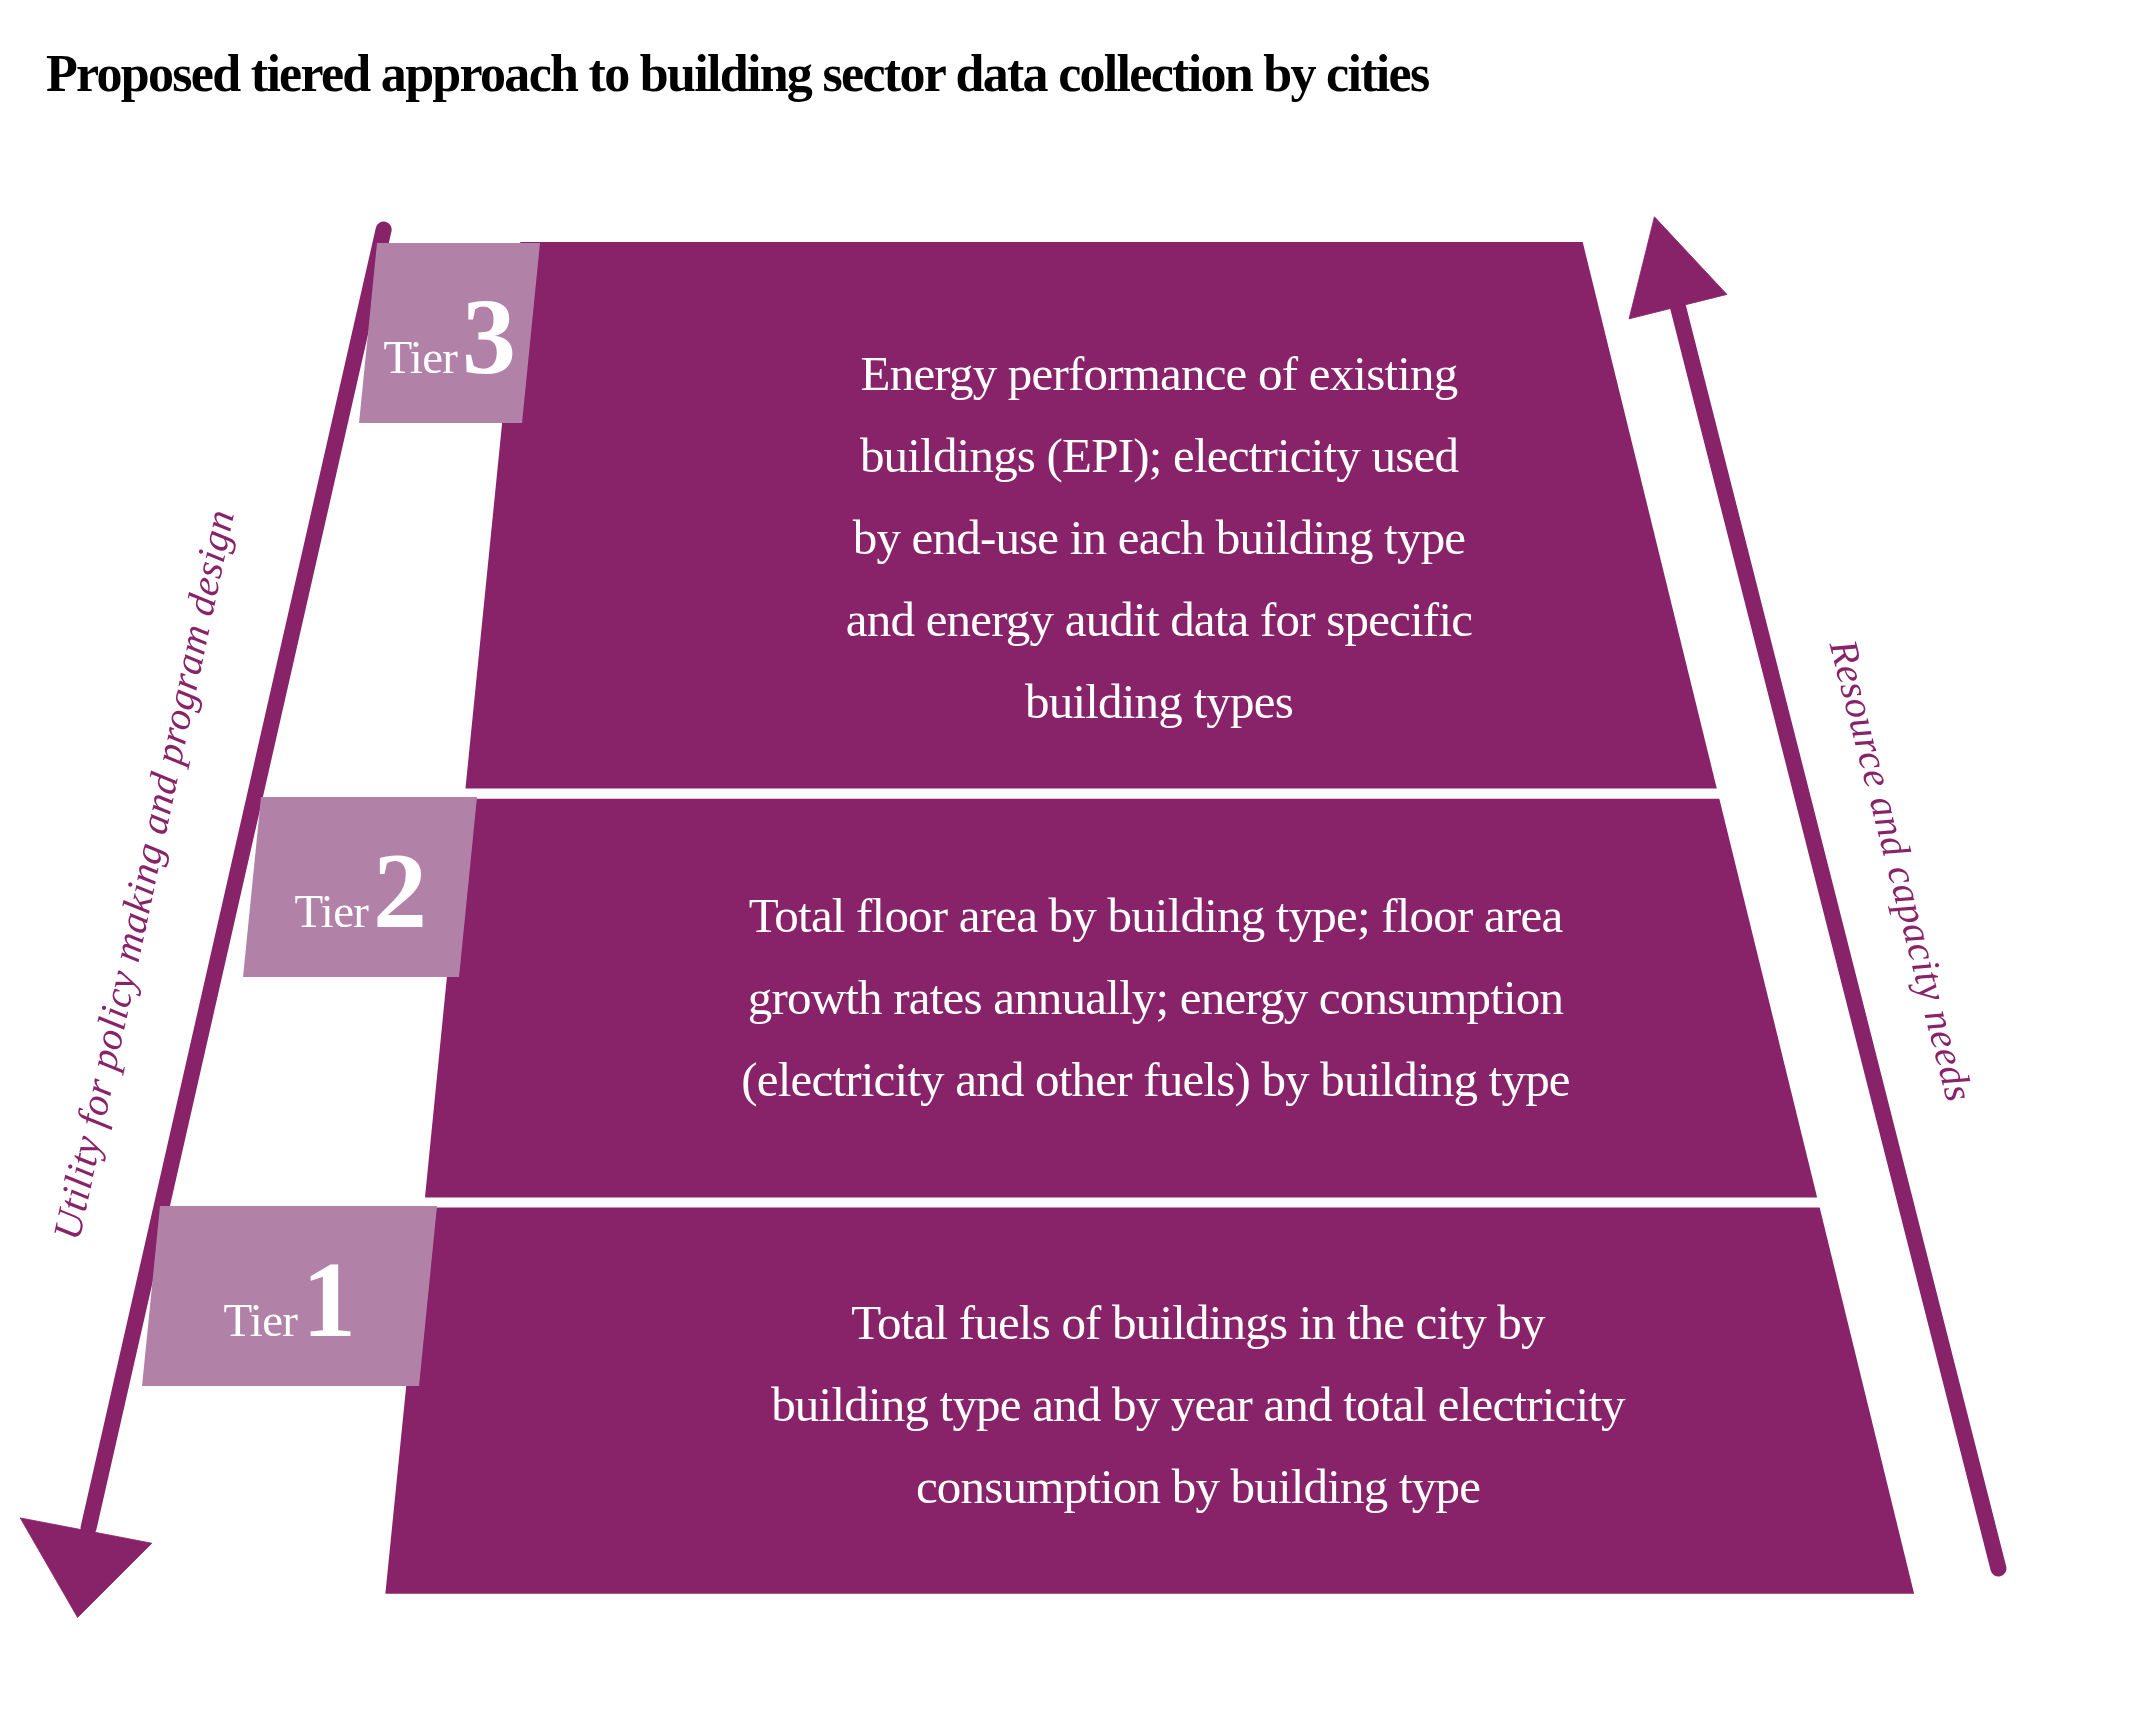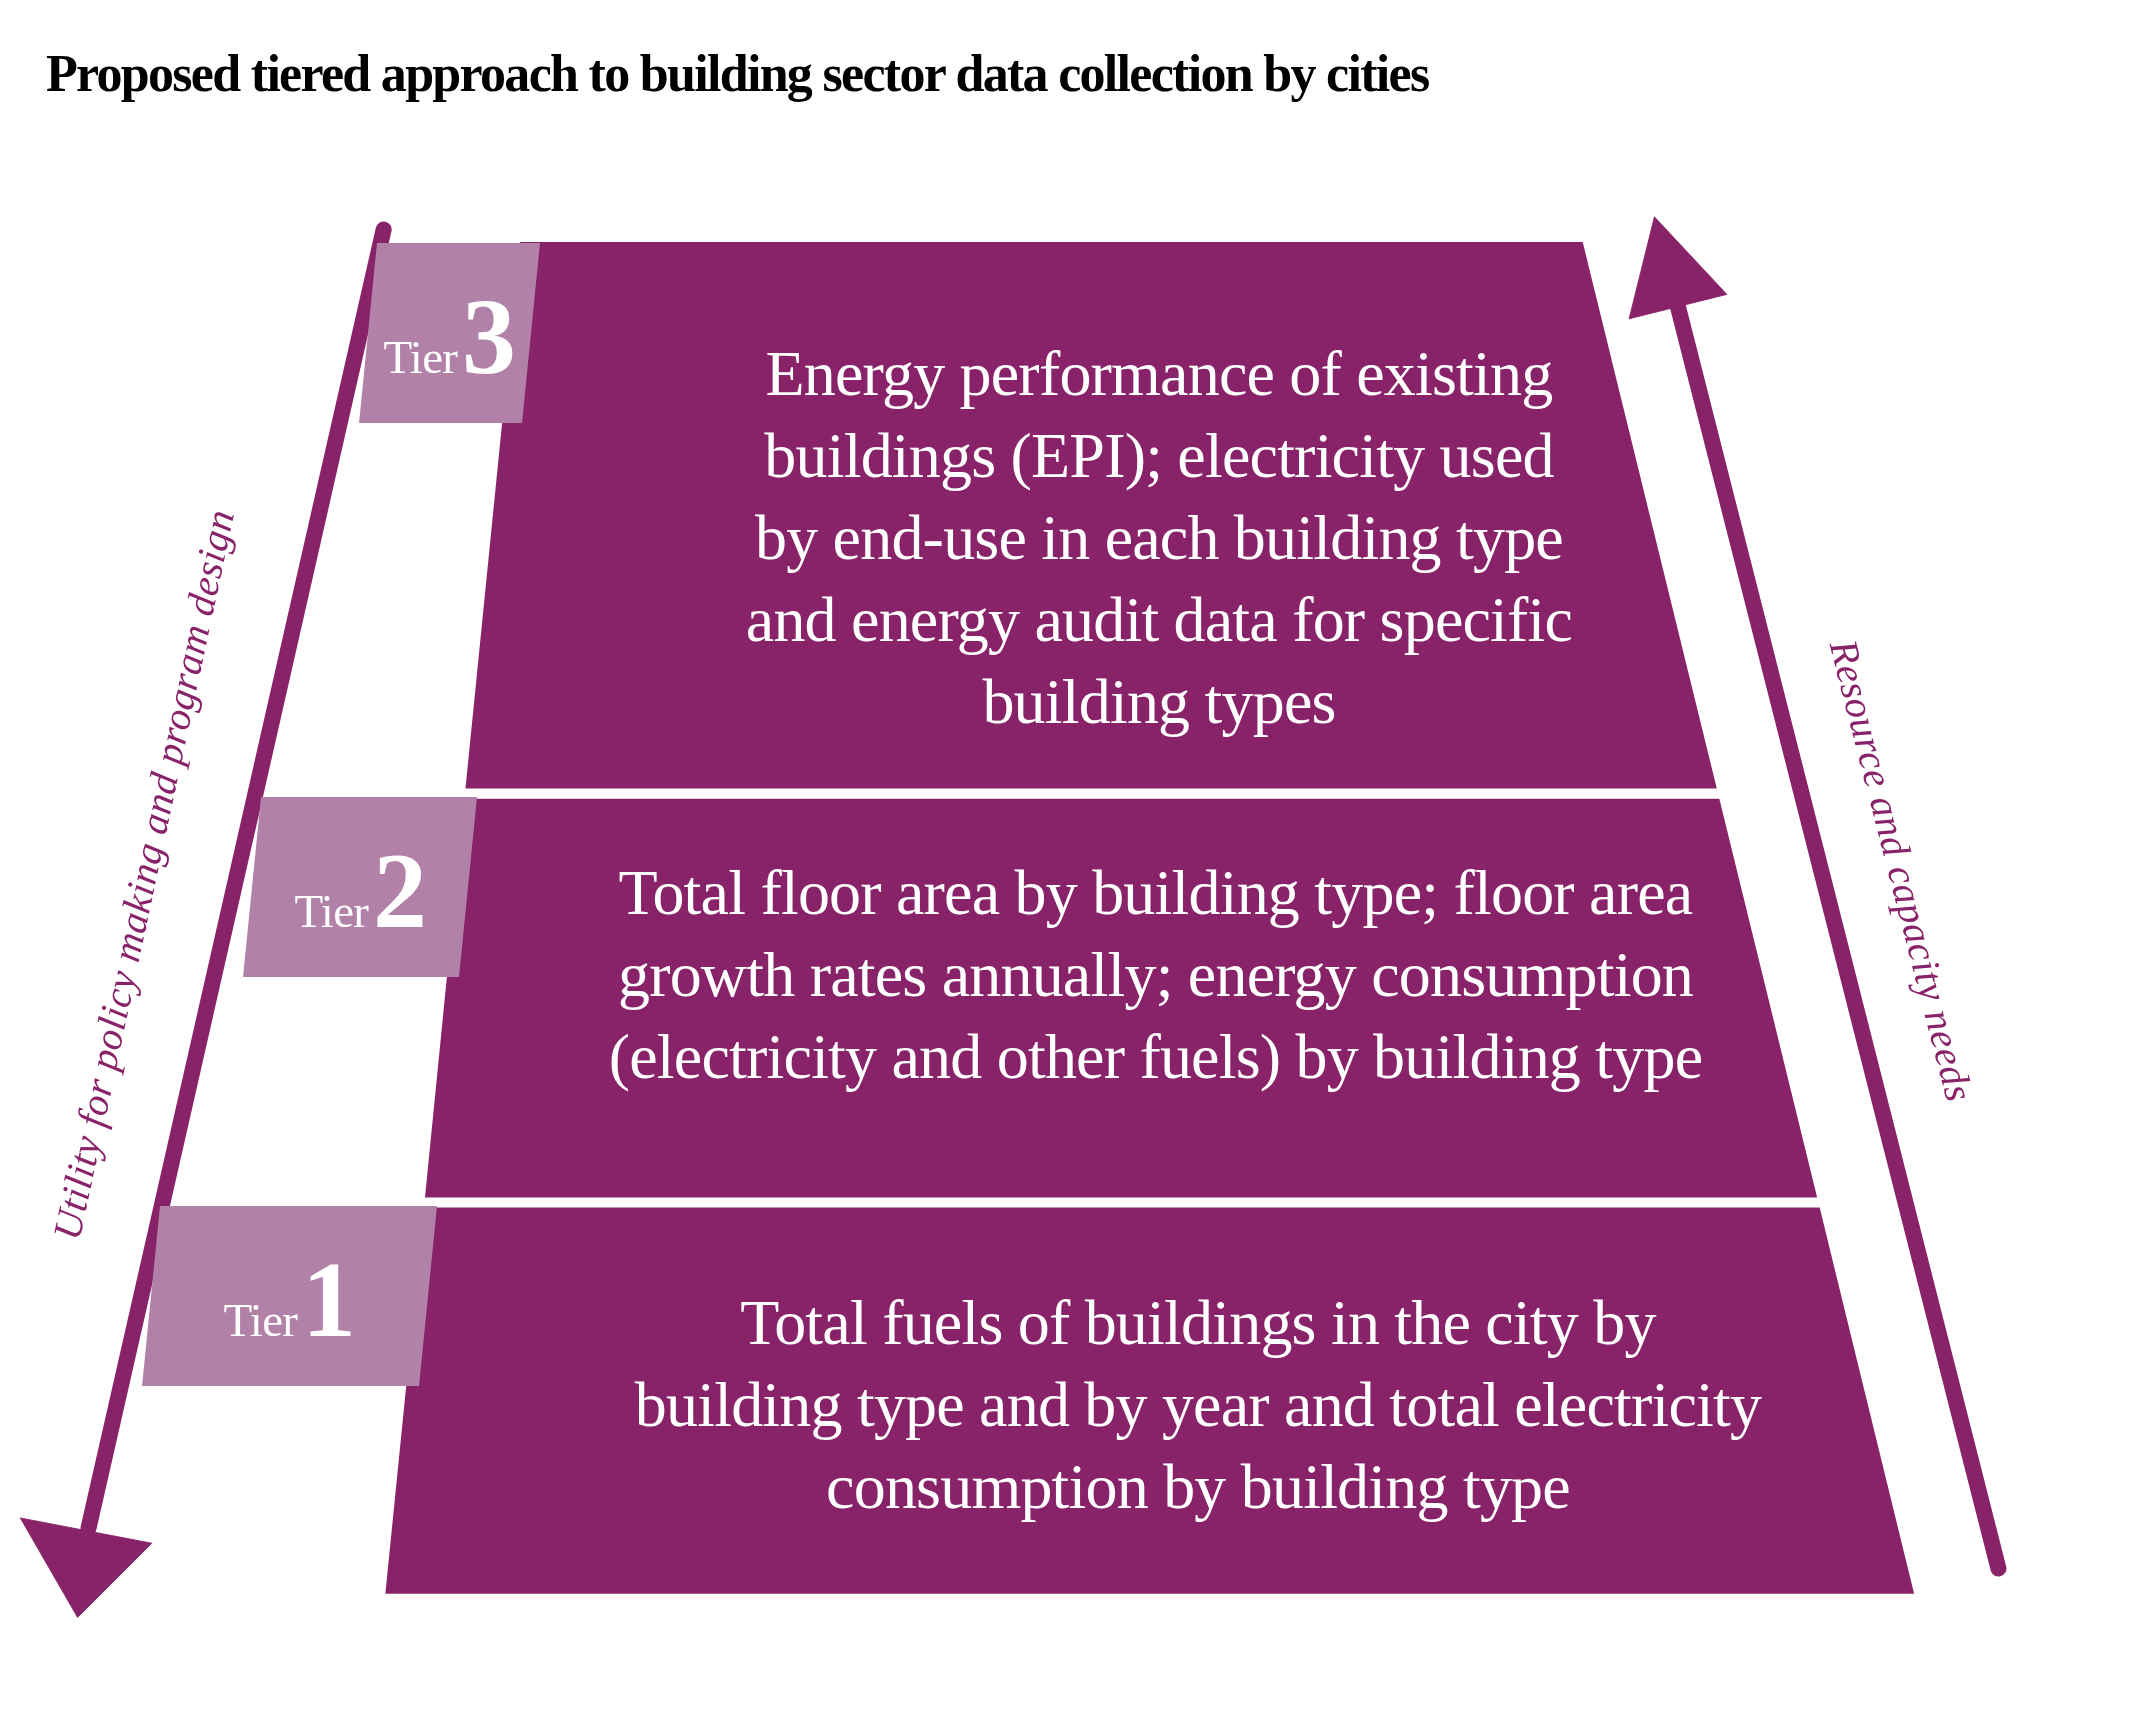--- a/index.html
+++ b/index.html
@@ -22,28 +22,28 @@
     width:2024px;
     font-size:52px;
     font-weight:700;
     letter-spacing:-1.7px;
     color:#000000;
   }
 
   .tier-text{
     position:absolute;
     color:#ffffff;
-    font-size:64px;
+    font-size:49px;
     line-height:82px;
     letter-spacing:-0.8px;
     text-align:center;
     white-space:pre-line;
   }
   #tier3-text{left:590px;top:333px;width:1138px;}
-  #tier2-text{left:523px;top:852px;width:1265px;}
+  #tier2-text{left:523px;top:875px;width:1265px;}
   #tier1-text{left:540px;top:1282px;width:1316px;}
 
   .tier-tab{
     position:absolute;
     background:#b181a8;
     transform:skewX(-5.7deg);
     transform-origin:top left;
     display:flex;
     align-items:baseline;
     justify-content:center;

